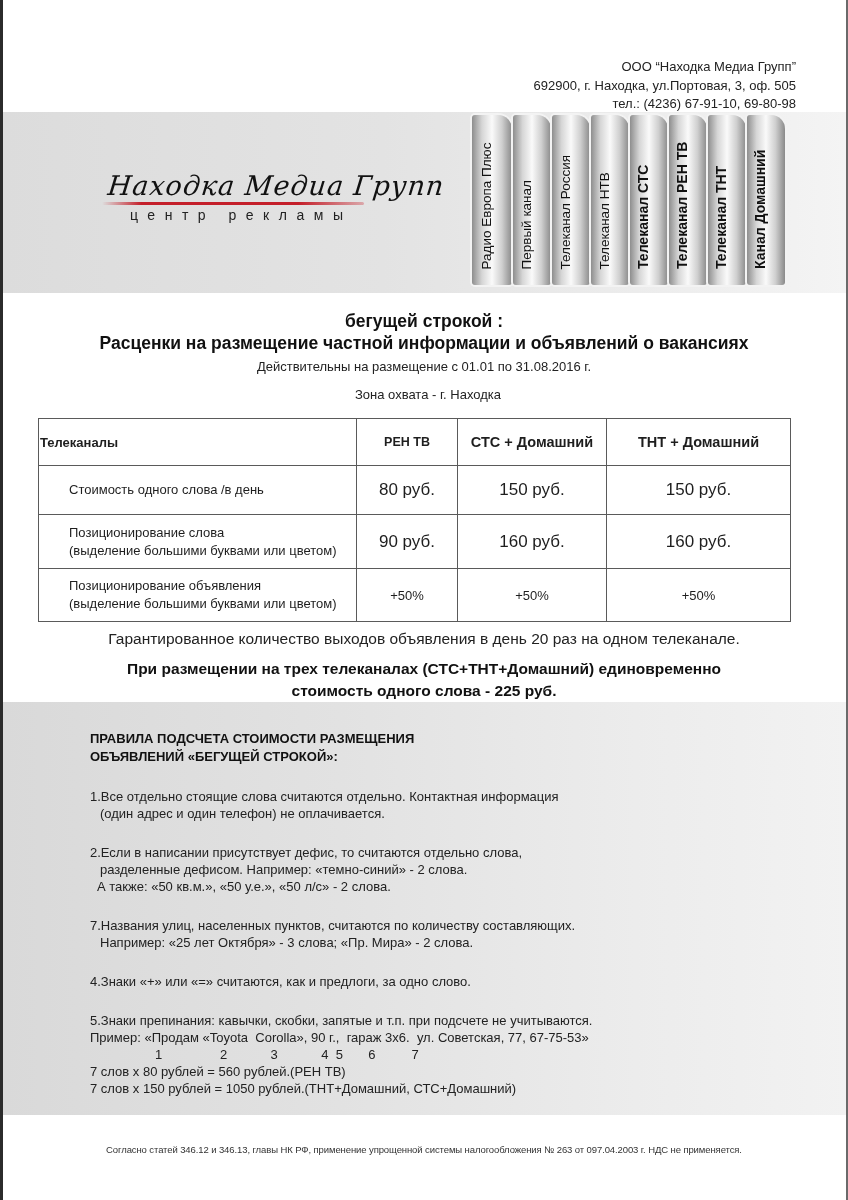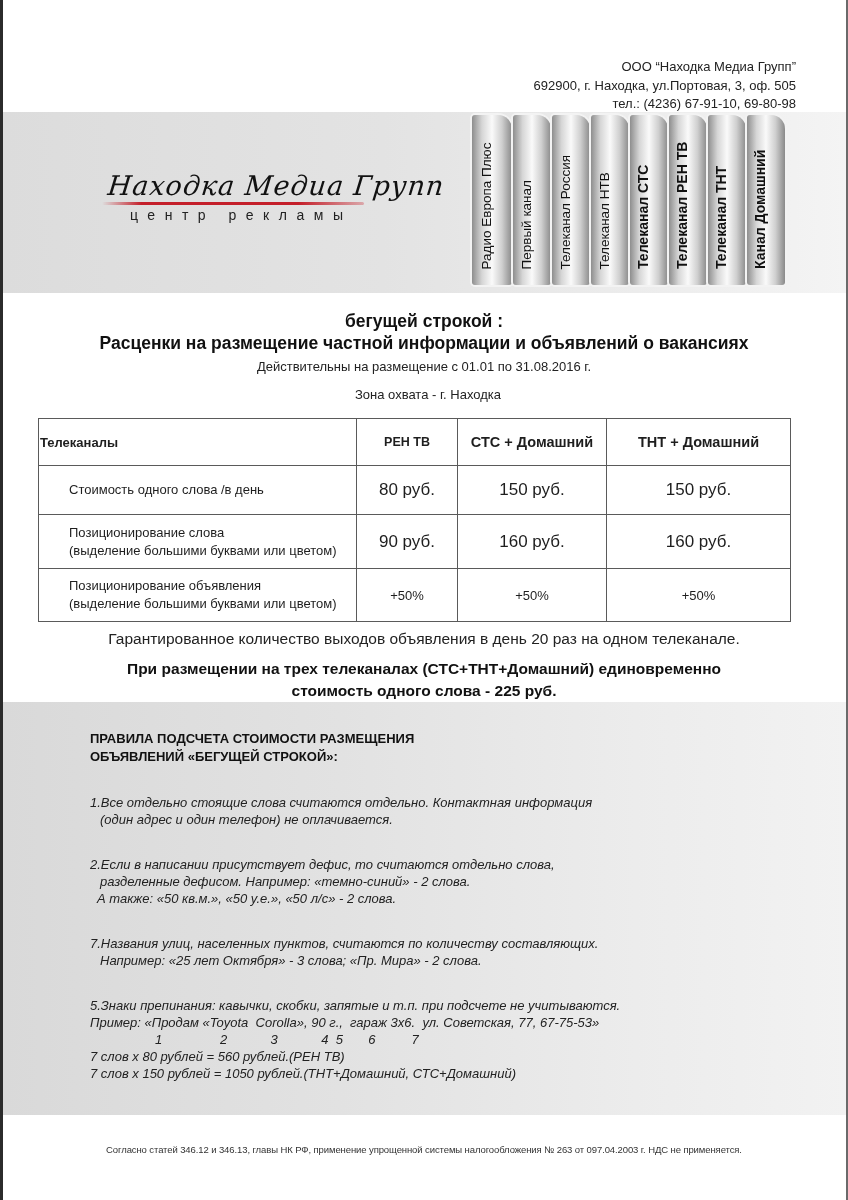--- a/index.html
+++ b/index.html
@@ -83,21 +83,21 @@
     font-size: 15.5px; font-weight: bold; line-height: 22px; color: #111;
   }
 
   
   .rules {
     position: absolute; left: 3px; right: 2px; top: 702px; height: 413px;
     background: linear-gradient(90deg, #d9d9d9 0%, #e2e2e2 40%, #ececec 75%, #f2f2f2 100%);
   }
   .rules-inner { position: absolute; left: 87px; top: 28px; right: 40px; font-size: 13px; line-height: 17px; color: #222; }
   .rules-title { font-weight: bold; font-size: 13px; line-height: 18px; color: #111; }
-  .rule { margin-top: 28px; font-style: italic; }
+  .rule { margin-top: 22px; }
   .rule .indent { padding-left: 10px; }
   .rule .indent2 { padding-left: 7px; }
   .numbers { white-space: pre; font-family: "Liberation Sans", sans-serif; }
 
   .footer {
     position: absolute; left: 0; right: 0; top: 1144px; text-align: center;
     font-size: 9.5px; color: #333; letter-spacing: -0.1px;
   }
 </style>
 </head>
@@ -211,20 +211,23 @@
     <div class="rule">
       <div>2.Если в написании присутствует дефис, то считаются отдельно слова,</div>
       <div class="indent">разделенные дефисом. Например: «темно-синий» - 2 слова.</div>
       <div class="indent2">А также: «50 кв.м.», «50 у.е.», «50 л/с» - 2 слова.</div>
     </div>
     <div class="rule">
       <div>7.Названия улиц, населенных пунктов, считаются по количеству составляющих.</div>
       <div class="indent">Например: «25 лет Октября» - 3 слова; «Пр. Мира» - 2 слова.</div>
     </div>
     <div class="rule">
+      <div>4.Знаки «+» или «=» считаются, как и предлоги, за одно слово.</div>
+    </div>
+    <div class="rule">
       <div>5.Знаки препинания: кавычки, скобки, запятые и т.п. при подсчете не учитываются.</div>
       <div style="white-space:pre">Пример: «Продам «Toyota  Corolla», 90 г.,  гараж 3х6.  ул. Советская, 77, 67-75-53»</div>
       <div class="numbers">                  1                2            3            4  5       6          7</div>
       <div>7 слов х 80 рублей = 560 рублей.(РЕН ТВ)</div>
       <div>7 слов х 150 рублей = 1050 рублей.(ТНТ+Домашний, СТС+Домашний)</div>
     </div>
   </div>
 </div>
 
 <div class="footer">Согласно статей 346.12 и 346.13, главы НК РФ, применение упрощенной системы налогообложения № 263 от 097.04.2003 г. НДС не применяется.</div>

